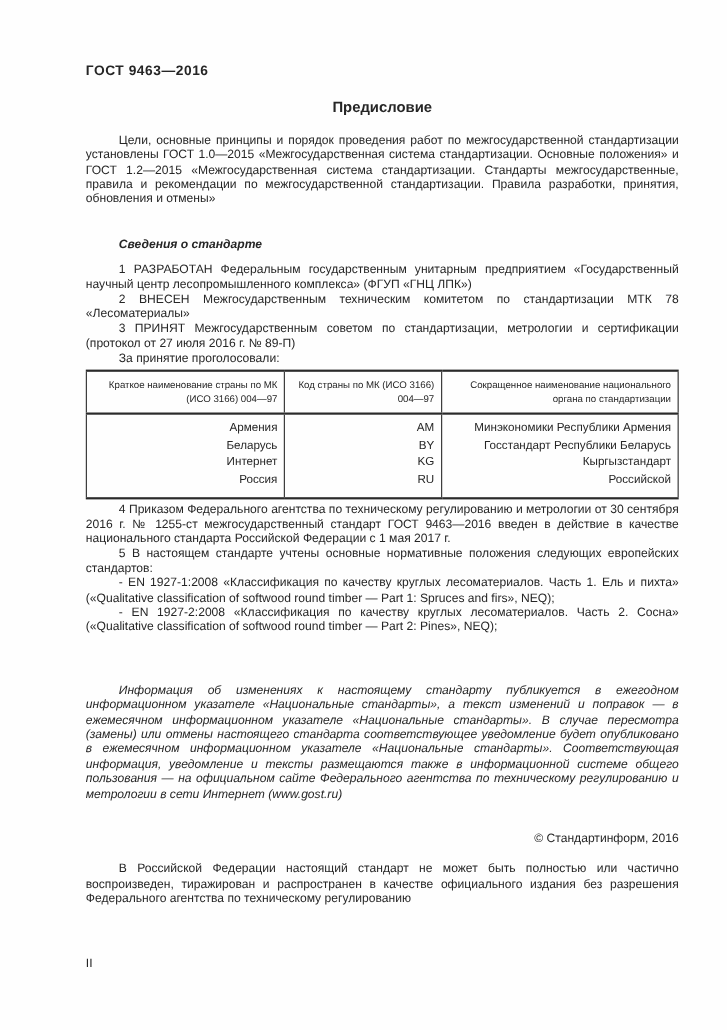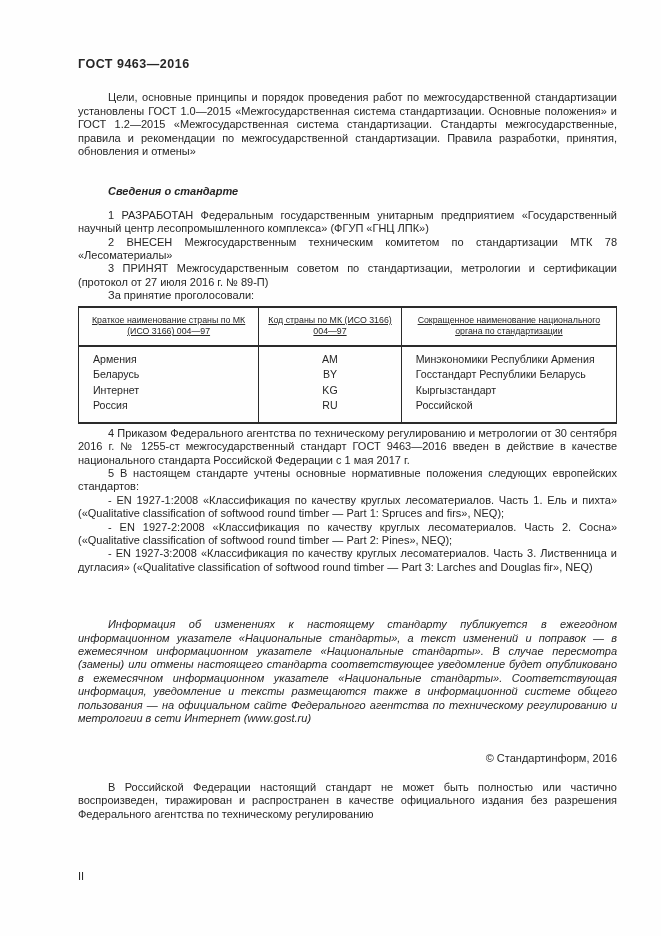--- a/index.html
+++ b/index.html
@@ -57,40 +57,39 @@
     border-left: 1px solid #2a2a2a;
     border-right: 1px solid #2a2a2a;
     vertical-align: top;
   }
   table.countries th {
     border-top: 2px solid #2a2a2a;
     border-bottom: 2px solid #2a2a2a;
     font-weight: normal;
     font-size: 8.8px;
     line-height: 11.5px;
-    text-align: center;
+    text-align: right;
     padding: 7px 6px;
-    text-decoration: underline;
   }
   table.countries td {
     font-size: 10.6px;
     line-height: 15.5px;
     padding: 5px 6px 8px 14px;
   }
   table.countries td.code {
     text-align: center;
     padding-left: 6px;
   }
   table.countries tr.body-row td {
     border-bottom: 2px solid #2a2a2a;
   }
   .col-country { width: 33.5%; }
   .col-code    { width: 26.5%; }
   .col-org     { width: 40%;   }
-  .cell-line { display: block; }
+  .cell-line { display: block; text-align: right; }
   .notice {
     font-style: italic;
     margin: 44px 0 0 0;
     text-indent: 30px;
     text-align: justify;
   }
   .copyright {
     text-align: right;
     margin: 27px 0 0 0;
   }
@@ -106,20 +105,21 @@
     font-size: 11px;
   }
 </style>
 </head>
 <body>
 
 <div class="page">
 
   <div class="doc-header">ГОСТ  9463—2016</div>
 
+  <div class="doc-title">Предисловие</div>
 
   <p class="p">Цели, основные принципы и порядок проведения работ по межгосударственной стандартизации установлены ГОСТ 1.0—2015 «Межгосударственная система стандартизации. Основные положения» и ГОСТ 1.2—2015 «Межгосударственная система стандартизации. Стандарты межгосударственные, правила и рекомендации по межгосударственной стандартизации. Правила разработки, принятия, обновления и отмены»</p>
 
   <div class="section-heading">Сведения о стандарте</div>
 
   <p class="p">1 РАЗРАБОТАН Федеральным государственным унитарным предприятием «Государственный научный центр лесопромышленного комплекса» (ФГУП «ГНЦ ЛПК»)</p>
   <p class="p">2 ВНЕСЕН Межгосударственным техническим комитетом по стандартизации МТК 78 «Лесоматериалы»</p>
   <p class="p">3 ПРИНЯТ Межгосударственным советом по стандартизации, метрологии и сертификации (протокол от 27 июля 2016 г. № 89-П)</p>
   <p class="vote-line">За принятие проголосовали:</p>
 
@@ -157,21 +157,20 @@
           <span class="cell-line">Российской</span>
         </td>
       </tr>
     </tbody>
   </table>
 
   <p class="p">4 Приказом Федерального агентства по техническому регулированию и метрологии от 30 сентября 2016 г. № 1255-ст межгосударственный стандарт ГОСТ 9463—2016 введен в действие в качестве национального стандарта Российской Федерации с 1 мая 2017 г.</p>
   <p class="p">5 В настоящем стандарте учтены основные нормативные положения следующих европейских стандартов:</p>
   <p class="p">- EN 1927-1:2008 «Классификация по качеству круглых лесоматериалов. Часть 1. Ель и пихта» («Qualitative classification of softwood round timber — Part 1: Spruces and firs», NEQ);</p>
   <p class="p">- EN 1927-2:2008 «Классификация по качеству круглых лесоматериалов. Часть 2. Сосна» («Qualitative classification of softwood round timber — Part 2: Pines», NEQ);</p>
-  <p class="p">- EN 1927-3:2008 «Классификация по качеству круглых лесоматериалов. Часть 3. Лиственница и дугласия» («Qualitative classification of softwood round timber — Part 3: Larches and Douglas fir», NEQ)</p>
 
   <p class="notice">Информация об изменениях к настоящему стандарту публикуется в ежегодном информационном указателе «Национальные стандарты», а текст изменений и поправок — в ежемесячном информационном указателе «Национальные стандарты». В случае пересмотра (замены) или отмены настоящего стандарта соответствующее уведомление будет опубликовано в ежемесячном информационном указателе «Национальные стандарты». Соответствующая информация, уведомление и тексты размещаются также в информационной системе общего пользования — на официальном сайте Федерального агентства по техническому регулированию и метрологии в сети Интернет (www.gost.ru)</p>
 
   <div class="copyright">© Стандартинформ, 2016</div>
 
   <p class="restriction">В Российской Федерации настоящий стандарт не может быть полностью или частично воспроизведен, тиражирован и распространен в качестве официального издания без разрешения Федерального агентства по техническому регулированию</p>
 
   <div class="page-number">II</div>
 
 </div>

